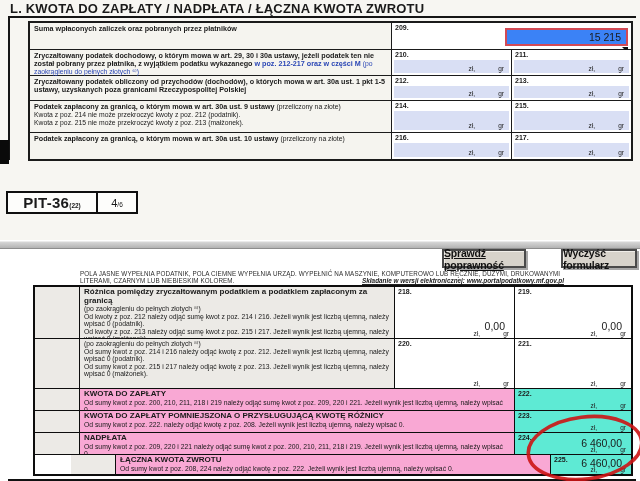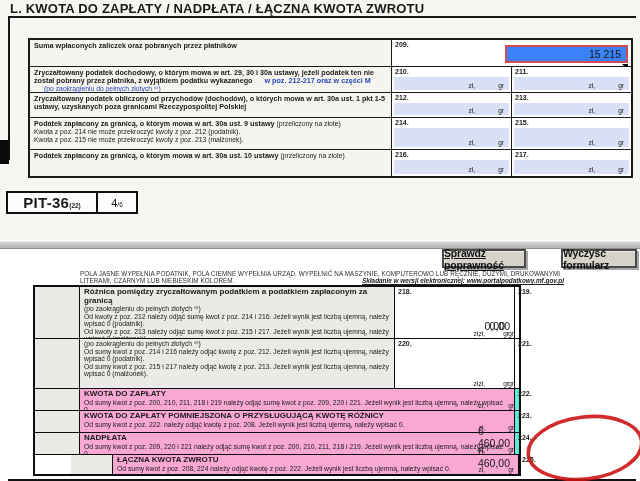--- a/index.html
+++ b/index.html
@@ -11,28 +11,28 @@
   }
   .topbg { position:absolute; left:0; top:0; width:640px; height:240px; background:#f7f6f2; }
   .abs { position:absolute; }
 
   
   .secl-title { left:10px; top:1px; font-size:13px; font-weight:bold; letter-spacing:.2px; white-space:nowrap;text-align:right; }
   .secl-underline { left:8px; top:16px; width:628px; height:2px; background:#151515; }
   .secl-vline { left:8px; top:16px; width:2px; height:144px; background:#151515; }
   .secl-mark { left:0; top:140px; width:9px; height:24px; background:#0a0a0a; }
 
-  .ltable { left:28px; top:38px; width:605px; height:140px; border:2px solid #1b1b1b; background:#fff; }
+  .ltable { left:28px; top:21px; width:605px; height:140px; border:2px solid #1b1b1b; background:#fff; }
   .lrow { display:flex; border-bottom:1.5px solid #1b1b1b; }
   .lrow:last-child { border-bottom:none; }
   .llab { width:362px; border-right:1.5px solid #1b1b1b; background:#f5f4ef; padding:2px 4px 1px 4px;
           font-size:7.2px; line-height:8px; }
   .llab .b { font-weight:bold; }
   .llab .n { font-weight:normal; font-size:6.8px; }
-  .llab .blue { color:#2b47b5;margin-left:10px; }
+  .llab .blue { color:#2b47b5; }
   .fcell { position:relative; width:120px; border-right:1.5px solid #1b1b1b; background:#fff; }
   .fcell.last { border-right:none; flex:1; }
   .f209 { position:relative; flex:1; background:#fff; }
   .fnum { position:absolute; top:1px; left:3px; font-size:7px; font-weight:bold; }
   .bluebox { position:absolute; left:2px; right:2px; top:10px; bottom:2px; background:#d9dff4; }
   .uz { position:absolute; bottom:1px; right:34px; font-size:6.5px; color:#222; }
   .ug { position:absolute; bottom:1px; right:5px; font-size:6.5px; color:#222; }
   .box209 { position:absolute; right:3px; top:5px; width:123px; height:18px; background:#3b82f6;
             border:2.5px solid #d24a55; }
   .v209 { position:absolute; right:5px; top:1px; font-size:10.5px; }
@@ -61,21 +61,21 @@
          display:flex; align-items:center; justify-content:center;
          font-size:10.5px; font-weight:bold; letter-spacing:-.2px; color:#111; cursor:pointer; }
   .btn-check { left:442px; width:84px;text-decoration:underline; }
   .btn-clear { left:561px; width:76px; }
   .note { left:80px; font-size:6.3px; letter-spacing:.1px; color:#2d2d2d; white-space:nowrap; }
   .note1 { top:270px; } .note2 { top:277px; }
   .efile { left:362px; top:277px; font-size:6.4px; font-weight:bold; font-style:italic;
            text-decoration:underline; color:#222; white-space:nowrap; }
 
   
-  .btable { left:33px; top:285px; width:488px; height:191px; border:2px solid #0d0d0d; background:#fff; }
+  .btable { left:33px; top:285px; width:600px; height:191px; border:2px solid #0d0d0d; background:#fff; }
   .brow { display:flex; border-bottom:1.5px solid #0d0d0d; }
   .brow:last-child { border-bottom:none;margin-left:36px; }
   .ncol { width:45px; border-right:1.5px solid #0d0d0d; background:#eceae6; }
   .blab { width:315px; border-right:1.5px solid #0d0d0d; background:#eceae6; padding:1px 4px; }
   .blab2 { width:435px; border-right:1.5px solid #0d0d0d; background:#f9a8d4; padding:1px 4px; }
   .btitle { font-size:8px; line-height:8.5px; font-weight:bold; }
   .bnote { font-size:6.8px; line-height:7.5px; }
   .bdesc { font-size:6.8px; line-height:7.5px; }
   .bfa { position:relative; width:120px; border-right:1.5px solid #0d0d0d; background:#fff; }
   .bfb { position:relative; flex:1; background:#fff; }

